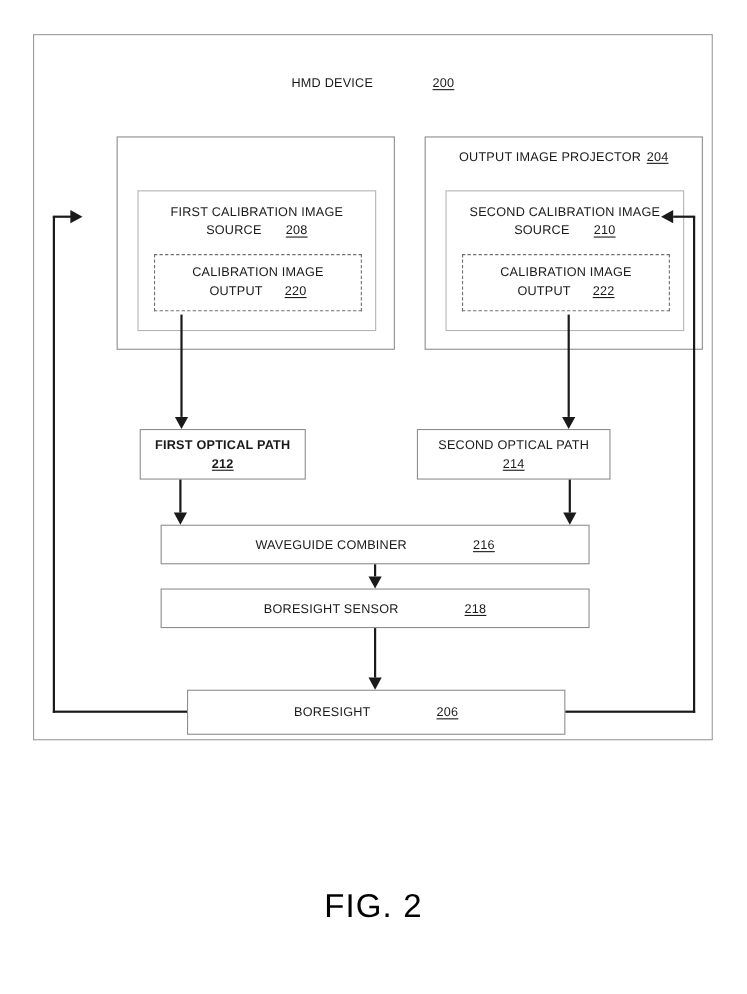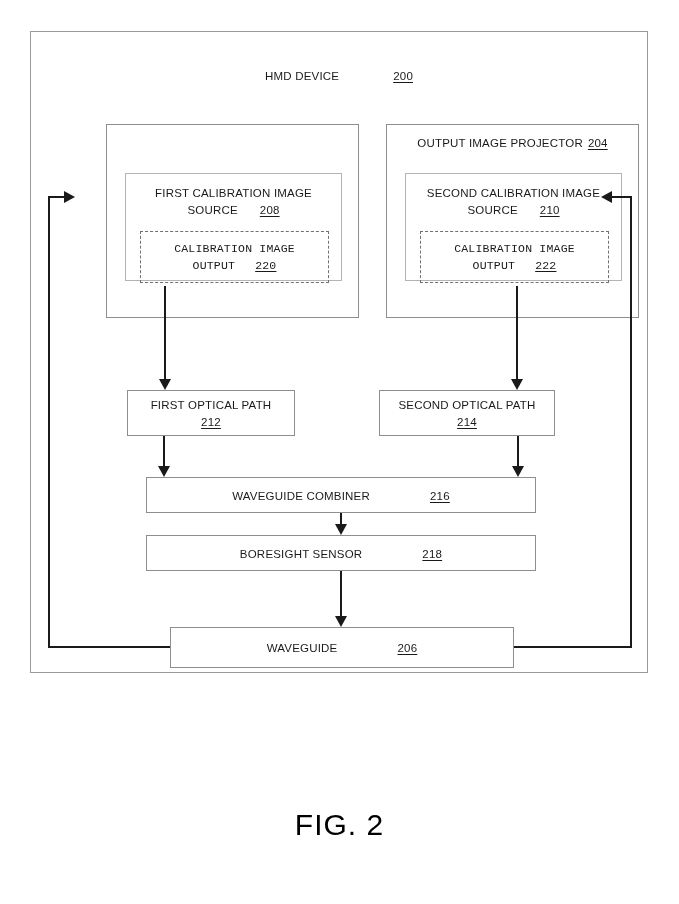--- a/index.html
+++ b/index.html
@@ -58,21 +58,21 @@
   .proj-head {
     position: absolute;
     left: 0; right: 0; top: 12px;
     text-align: center;
   }
 
   
   .calib-source {
     position: absolute;
     left: 18px; top: 48px;
-    width: 217px; height: 108px;
+    width: 217px; height: 128px;
     border: 1px solid #b4b4b4;
     box-sizing: border-box;
     background: #fff;
   }
   .calib-head {
     position: absolute;
     left: 0; right: 0; top: 11px;
     text-align: center;
     line-height: 17px;
   }
@@ -84,38 +84,37 @@
     left: 14px; top: 57px;
     width: 189px; height: 52px;
     border: 1px dashed #707070;
     box-sizing: border-box;
   }
   .calib-output .co-txt {
     position: absolute;
     left: 0; right: 0; top: 8px;
     text-align: center;
     line-height: 17px;
-    font-family: Liberation Mono, monospace;
   }
   .calib-output .co-txt .gap { display:inline-block; width: 20px; }
 
   
   .pbox {
     position: absolute;
     border: 1px solid #8e8e8e;
     box-sizing: border-box;
     background: #fff;
   }
   .pbox .ptxt {
     position: absolute;
     left: 0; right: 0;
     text-align: center;
     line-height: 17px;
   }
-  #optical-1 { left: 127px; top: 390px; width: 168px; height: 46px; }
+  #optical-1 { left: 127px; top: 390px; width: 151px; height: 46px; font-weight: bold; }
   #optical-2 { left: 379px; top: 390px; width: 176px; height: 46px; }
   #optical-1 .ptxt, #optical-2 .ptxt { top: 6px; }
 
   #waveguide  { left: 146px; top: 477px; width: 390px; height: 36px; }
   #boresight  { left: 146px; top: 535px; width: 390px; height: 36px; }
   #controller { left: 170px; top: 627px; width: 344px; height: 41px; }
   #waveguide .ptxt, #boresight .ptxt { top: 10px; }
   #controller .ptxt { top: 12px; }
   .wide-gap { display: inline-block; width: 60px; }
   .wide-gap-sm { display: inline-block; width: 56px; }
@@ -237,21 +236,21 @@
   </div>
 
   <div id="boresight" class="pbox">
     <div class="ptxt lbl" style="position:absolute">
       <span>BORESIGHT SENSOR</span><span class="wide-gap"></span><span class="num">218</span>
     </div>
   </div>
 
   <div id="controller" class="pbox">
     <div class="ptxt lbl" style="position:absolute">
-      <span>WAVEGUIDE</span><span class="wide-gap"></span><span class="num">206</span>
+      <span>BORESIGHT</span><span class="wide-gap"></span><span class="num">206</span>
     </div>
   </div>
 
   <div class="vline" style="left:164px; top:286px; height:93px;"></div>
   <div class="arrow-down" style="left:159px; top:379px;"></div>
 
   <div class="vline" style="left:516px; top:286px; height:93px;"></div>
   <div class="arrow-down" style="left:511px; top:379px;"></div>
 
   <div class="vline" style="left:163px; top:436px; height:30px;"></div>

